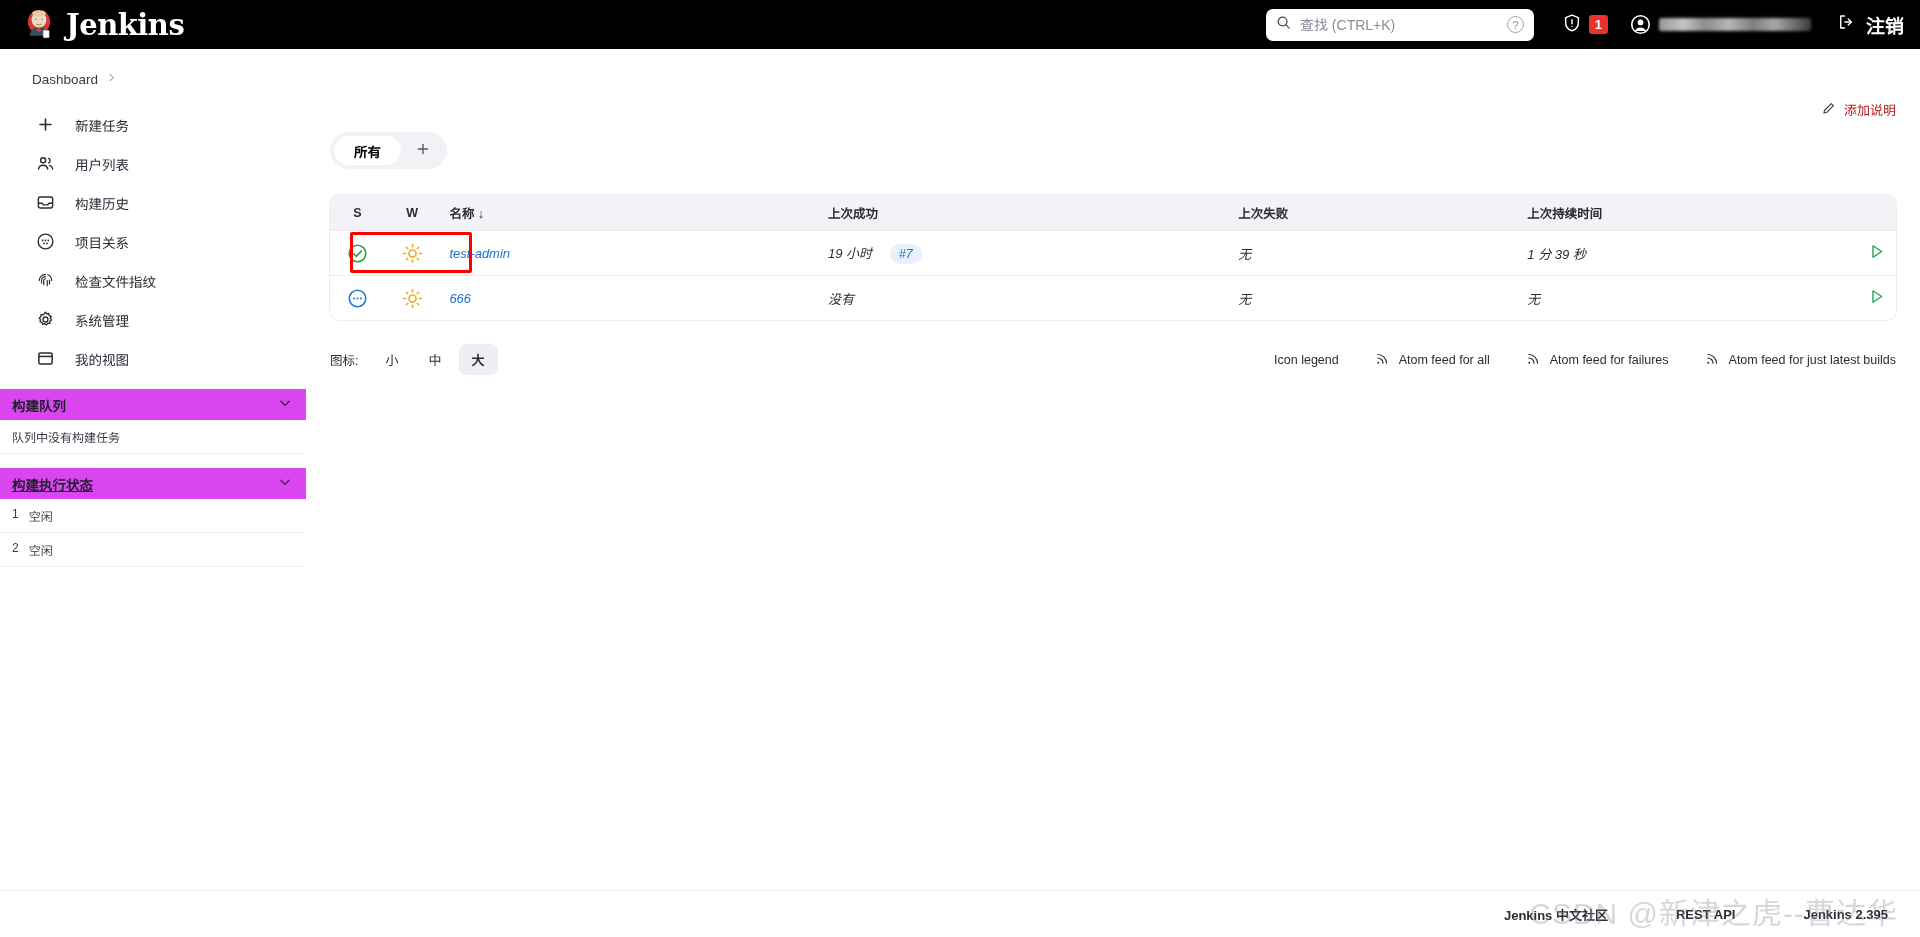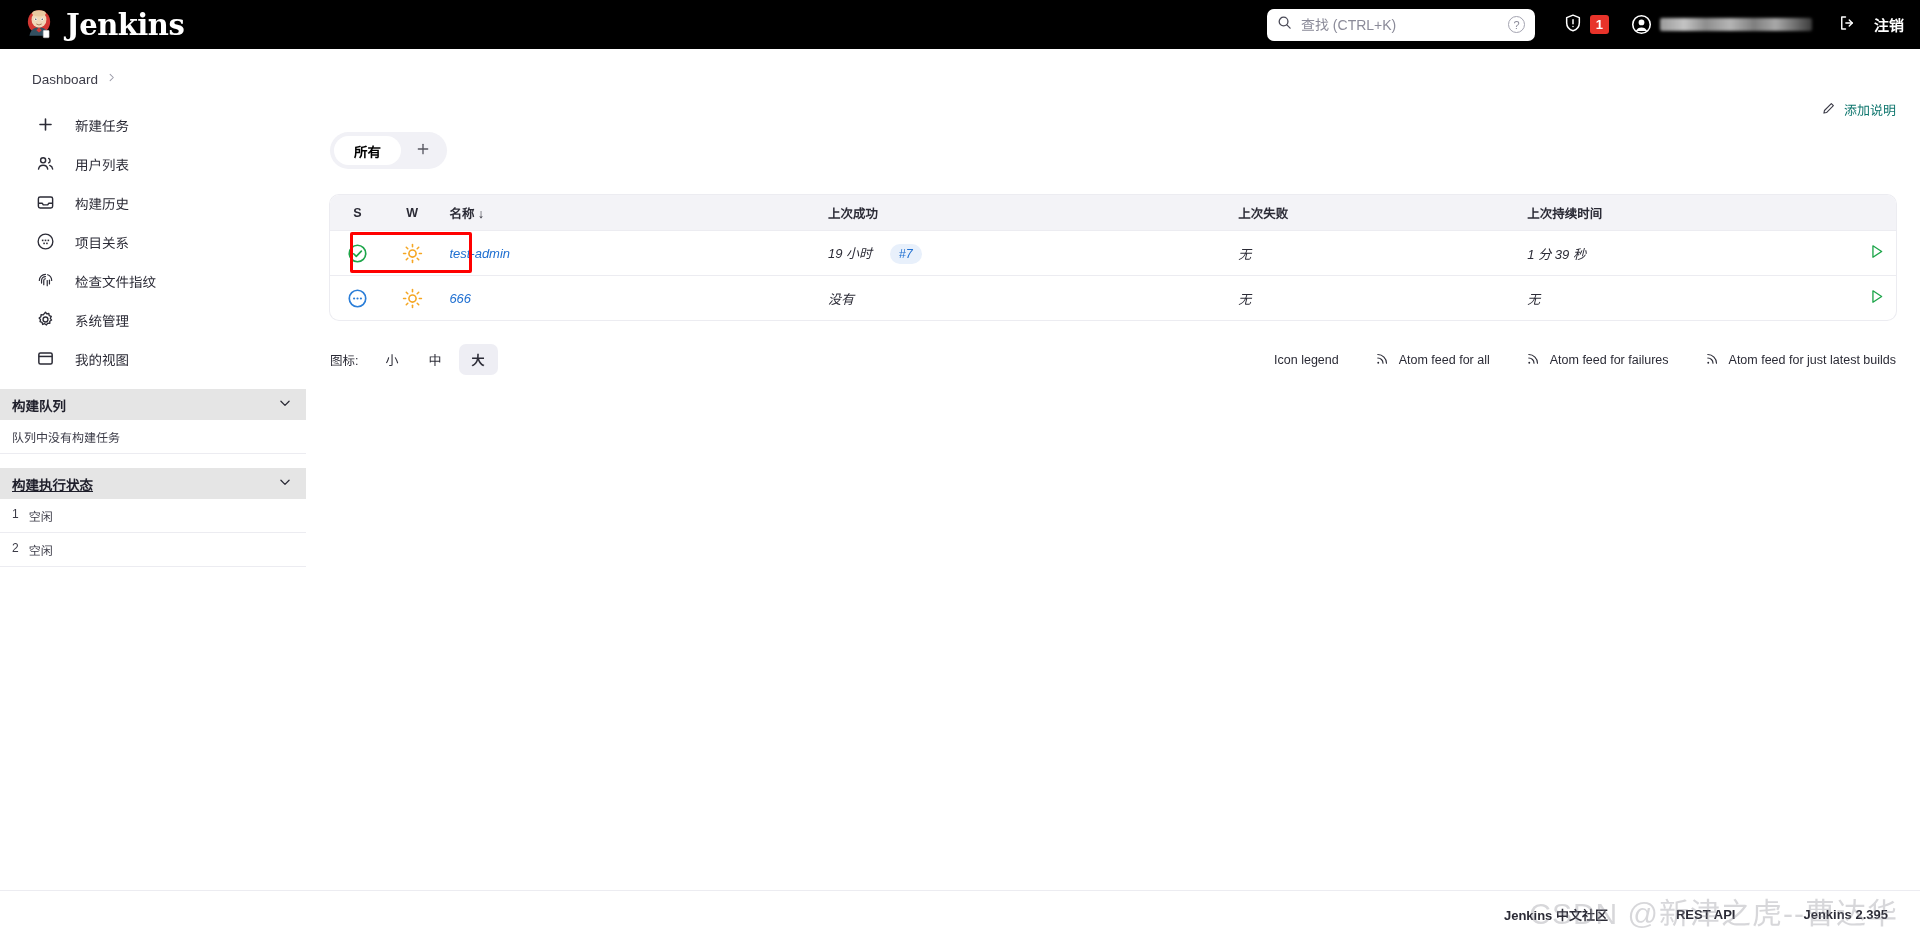--- a/index.html
+++ b/index.html
@@ -49,21 +49,21 @@
     display: flex; align-items: center; justify-content: center; padding: 0 4px;
   }
   .user-group { display: flex; align-items: center; gap: 8px; margin-right: 26px; }
   .avatar-ic { width: 21px; height: 21px; }
   .user-blur {
     width: 152px; height: 13px; border-radius: 2px;
     background: linear-gradient(90deg,#9a9a9a 0%,#c4c4c4 16%,#8d8d8d 30%,#b5b5b5 46%,
                 #7e7e7e 62%,#a8a8a8 76%,#6a6a6a 90%,#3a3a3a 100%);
     filter: blur(1.4px);
   }
-  .logout { display: flex; align-items: center; gap: 18px; color: #fff; font-size: 15px; font-weight: bold; }
+  .logout { display: flex; align-items: center; gap: 11px; color: #fff; font-size: 19px; font-weight: bold; }
 
   
   .breadcrumb-bar {
     height: 22px; display: flex; align-items: center; gap: 8px;
     padding: 0 0 0 32px; font-size: 13.5px; color: #3b3b47;
     margin-top: 19px;
     text-align: center;
   }
   .crumb-sep { color: #9a9aa8; font-size: 12px; }
 
@@ -75,37 +75,37 @@
   
   .nav-item {
     display: flex; align-items: center; gap: 20px;
     height: 33px; padding: 0 12px 0 24px; border-radius: 8px;
     margin: 0 12px 6px 12px; color: #2b2b36; font-size: 13.5px; cursor: pointer;
   }
   .nav-ic { width: 19px; height: 19px; flex: 0 0 19px; display: block; }
 
   
   .panel-head {
-    background: #e5e5e5; height: 31px; display: flex; align-items: center;
+    background: #d946ef; height: 31px; display: flex; align-items: center;
     justify-content: space-between; padding: 0 14px 0 12px;
     font-size: 13.5px; font-weight: bold; color: #1f1f2b;
     margin-top: 14px;
   }
   .panel-head.linkish span.ttl { text-decoration: underline; }
   .panel-row {
     font-size: 12px; color: #3b3b47; padding: 8px 12px;
     border-bottom: 1px solid #ececf1; display: flex; gap: 10px;
   }
   .panel-row .idx { color: #3b3b47; }
 
   
   .desc-link {
     position: absolute; right: 24px; top: 10px;
     display: flex; align-items: center; gap: 8px;
-    font-size: 13px; color: #0f766e; cursor: pointer;
+    font-size: 13px; color: #b91c1c; cursor: pointer;
   }
   .tabbar {
     background: #f1f1f6; border-radius: 999px; display: inline-flex;
     align-items: center; padding: 4px; gap: 2px; margin: 22px 0 26px 0;
   }
   .tab {
     height: 29px; padding: 0 20px; border-radius: 999px;
     display: flex; align-items: center; font-size: 13.5px; color: #4a4a57; cursor: pointer;
   }
   .tab.active { background: #fff; color: #000000; font-weight: bold; }

